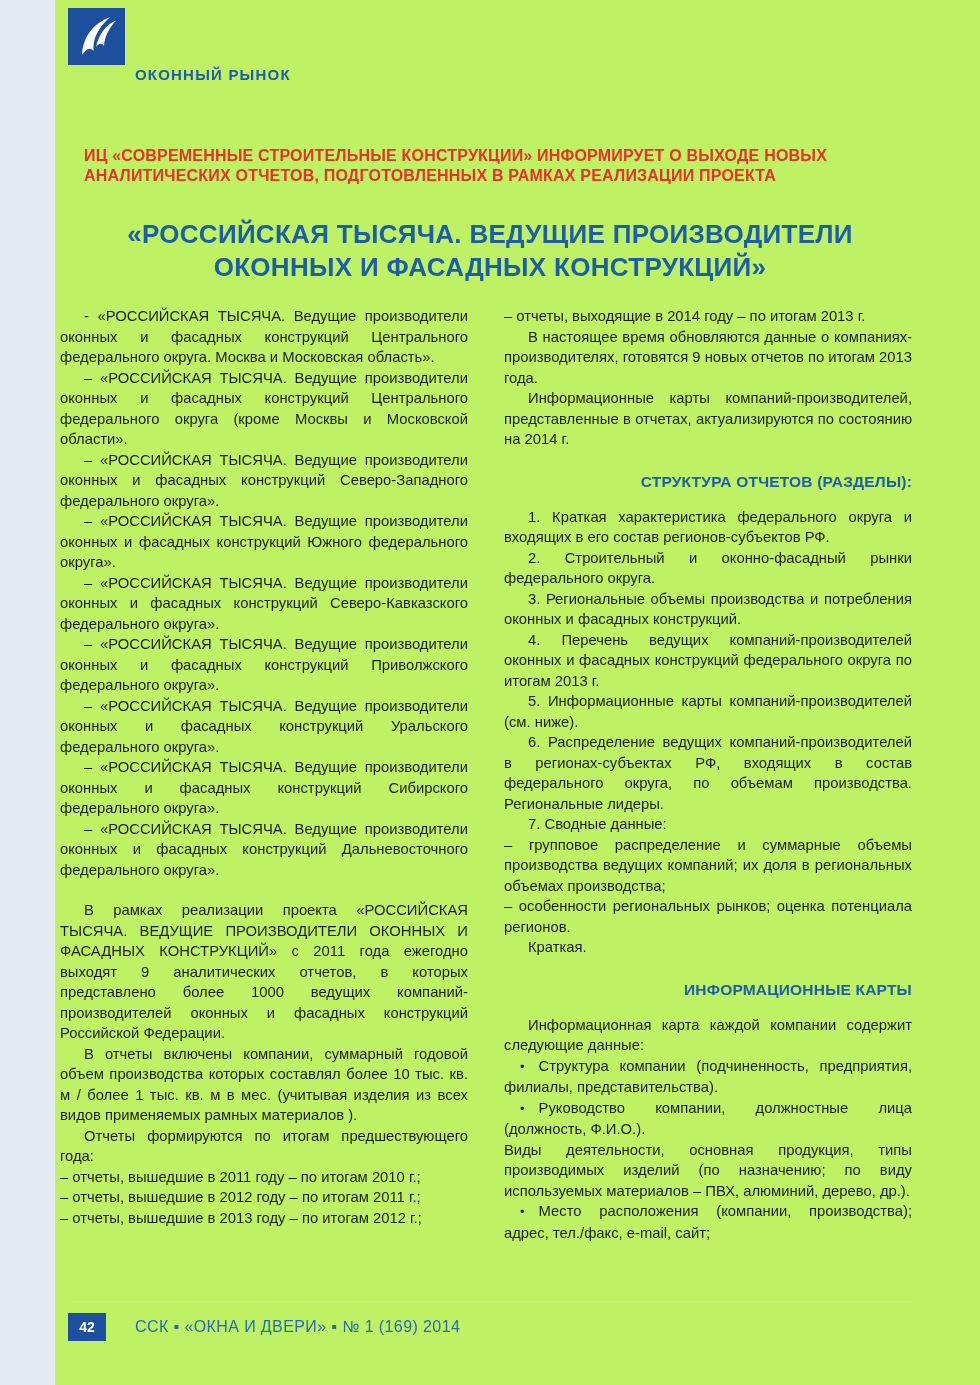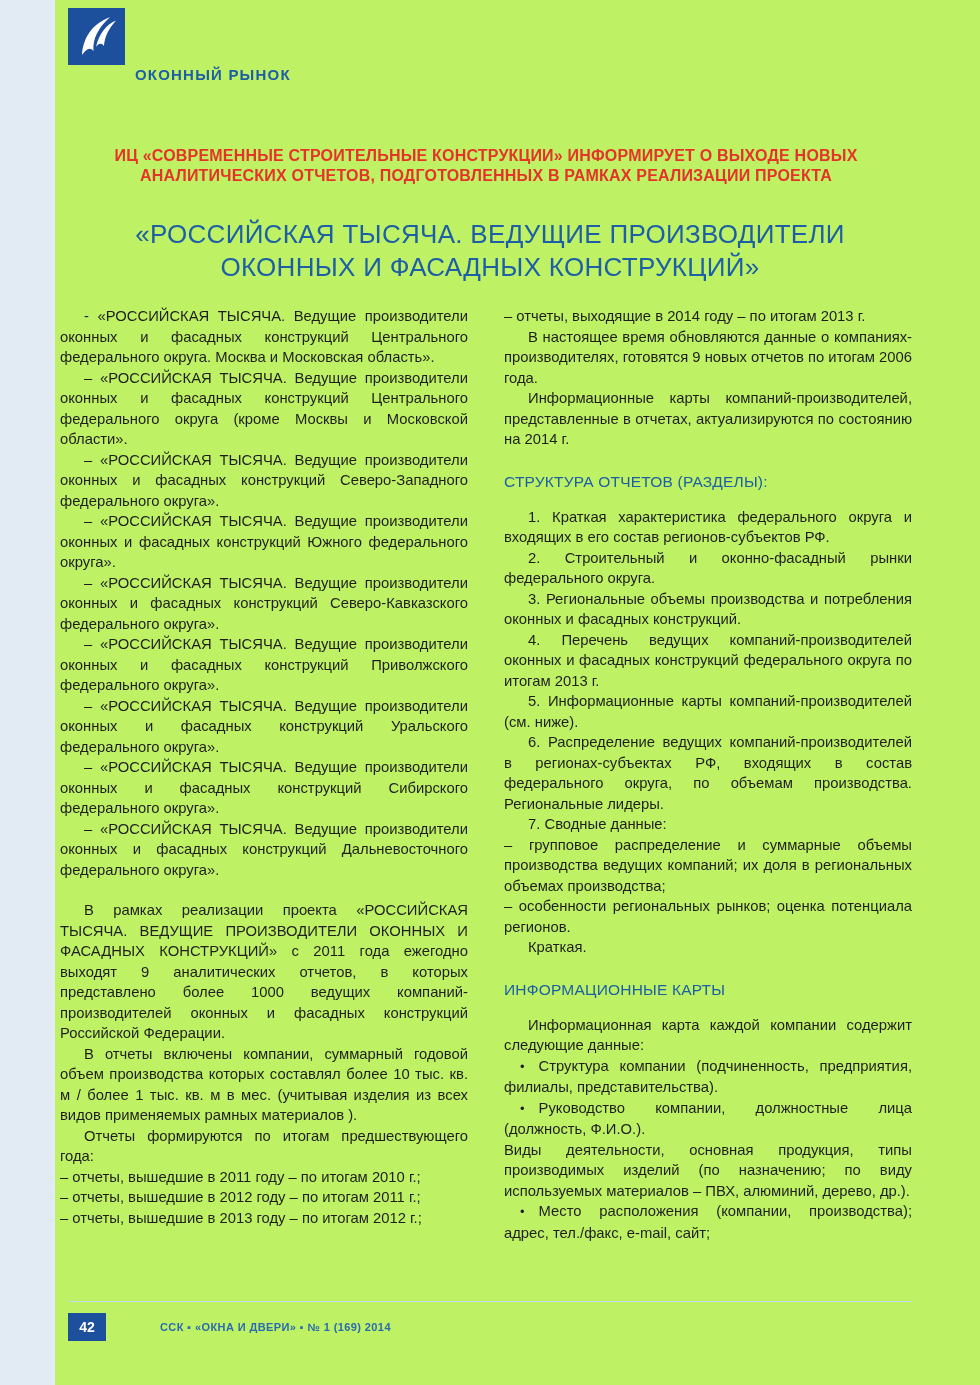--- a/index.html
+++ b/index.html
@@ -15,64 +15,64 @@
   .logo-box {
     position:absolute; left:68px; top:8px; width:57px; height:57px;
   }
   .rubric {
     position:absolute; left:135px; top:66px;
     font-size:15px; font-weight:bold; letter-spacing:1.2px; color:#1d5fa6;
   }
   
   .kicker {
     position:absolute; left:84px; right:92px; top:146px;
-    text-align:center; color:#e63329; font-weight:bold;
+    text-align:left; color:#e63329; font-weight:bold;
     font-size:16px; line-height:20px; letter-spacing:0.2px;
   }
   .title {
     position:absolute; left:70px; right:70px; top:218px; margin:0;
-    text-align:center; color:#1d5fa6; font-weight:normal;
+    text-align:center; color:#1d5fa6; font-weight:bold;
     font-size:26px; line-height:33px; letter-spacing:0.3px;
   }
   
   .columns {
     position:absolute; left:60px; right:68px; top:306px;
     display:flex; gap:36px;
   }
   .col { flex:1 1 0; min-width:0; }
   .col p, .col h2 { margin:0; }
   .blk {
     font-size:14.8px; line-height:20.5px; text-align:justify;
   }
   .blk.para  { text-indent:24px; }
   .blk.item  { text-indent:0; }
   .blk.gap   { margin-top:20px; }
   .blk.bullet{ text-indent:16px; }
   .blk.bullet .dot { margin-right:14px; font-size:13px; }
   .blk.heading {
-    text-align:left; color:#1d5fa6; font-weight:normal;
+    text-align:right; color:#1d5fa6; font-weight:bold;
     font-size:15.5px; line-height:20px; text-indent:0;
     margin-top:22px; margin-bottom:15px; letter-spacing:0.2px;
   }
   
   .footer-rule {
     position:absolute; left:68px; right:68px; top:1301px; height:1px;
     background:#c8d9ea;
   }
   .footer {
     position:absolute; left:68px; right:68px; top:1312px; height:30px;
-    display:flex; align-items:center;gap:25px;
+    display:flex; align-items:center;
   }
   .pagenum {
     width:38px; height:28px; background:#1c4f9c; color:#ffffff;
     font-weight:bold; font-size:14px;
     display:flex; align-items:center; justify-content:center;
   }
   .footer-text {
-    margin-left:29px; color:#2a6bb0; font-size:11px; letter-spacing:0.4px;font-weight:bold;
+    margin-left:29px; color:#2a6bb0; font-size:16px; letter-spacing:0.4px;
   }
 </style>
 </head>
 <body>
 
 <div class="page">
 
   <div class="left-strip"></div>
 
   <div class="logo-box">
@@ -102,21 +102,21 @@
         <p class="blk para">– «РОССИЙСКАЯ ТЫСЯЧА. Ведущие производители оконных и фасадных конструкций Дальневосточного федерального округа».</p>
         <p class="blk para gap">В рамках реализации проекта «РОССИЙСКАЯ ТЫСЯЧА. ВЕДУЩИЕ ПРОИЗВОДИТЕЛИ ОКОННЫХ И ФАСАДНЫХ КОНСТРУКЦИЙ» с 2011 года ежегодно выходят 9 аналитических отчетов, в которых представлено более 1000 ведущих компаний-производителей оконных и фасадных конструкций Российской Федерации.</p>
         <p class="blk para">В отчеты включены компании, суммарный годовой объем производства которых составлял более 10 тыс. кв. м / более 1 тыс. кв. м в мес. (учитывая изделия из всех видов применяемых рамных материалов ).</p>
         <p class="blk para">Отчеты формируются по итогам предшествующего года:</p>
         <p class="blk item">– отчеты, вышедшие в 2011 году – по итогам 2010 г.;</p>
         <p class="blk item">– отчеты, вышедшие в 2012 году – по итогам 2011 г.;</p>
         <p class="blk item">– отчеты, вышедшие в 2013 году – по итогам 2012 г.;</p>
       </div>
     <div class="col" id="col-right">
         <p class="blk item">– отчеты, выходящие в 2014 году – по итогам 2013 г.</p>
-        <p class="blk para">В настоящее время обновляются данные о компаниях-производителях, готовятся 9 новых отчетов по итогам 2006 года.</p>
+        <p class="blk para">В настоящее время обновляются данные о компаниях-производителях, готовятся 9 новых отчетов по итогам 2013 года.</p>
         <p class="blk para">Информационные карты компаний-производителей, представленные в отчетах, актуализируются по состоянию на 2014 г.</p>
         <h2 class="blk heading">СТРУКТУРА ОТЧЕТОВ (РАЗДЕЛЫ):</h2>
         <p class="blk para">1. Краткая характеристика федерального округа и входящих в его состав регионов-субъектов РФ.</p>
         <p class="blk para">2. Строительный и оконно-фасадный рынки федерального округа.</p>
         <p class="blk para">3. Региональные объемы производства и потребления оконных и фасадных конструкций.</p>
         <p class="blk para">4. Перечень ведущих компаний-производителей оконных и фасадных конструкций федерального округа по итогам 2013 г.</p>
         <p class="blk para">5. Информационные карты компаний-производителей (см. ниже).</p>
         <p class="blk para">6. Распределение ведущих компаний-производителей в регионах-субъектах РФ, входящих в состав федерального округа, по объемам производства. Региональные лидеры.</p>
         <p class="blk para">7. Сводные данные:</p>
         <p class="blk item">– групповое распределение и суммарные объемы производства ведущих компаний; их доля в региональных объемах производства;</p>

